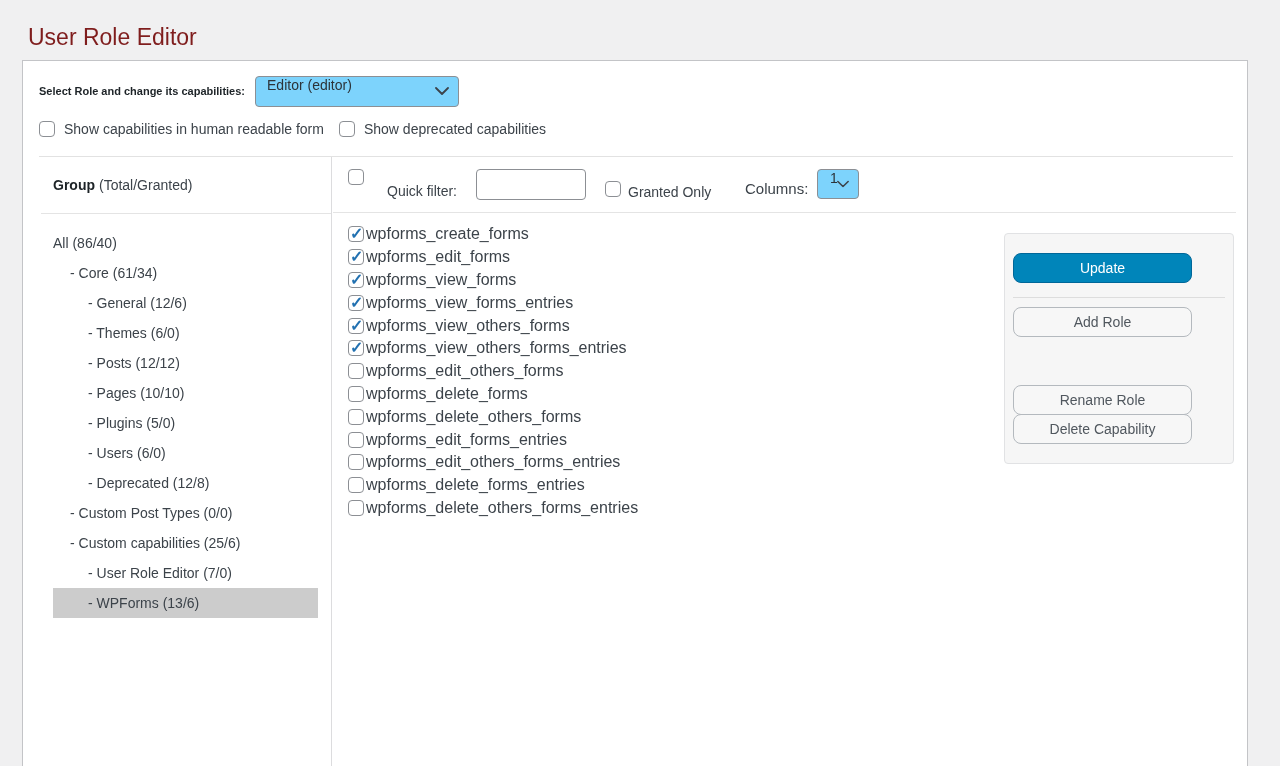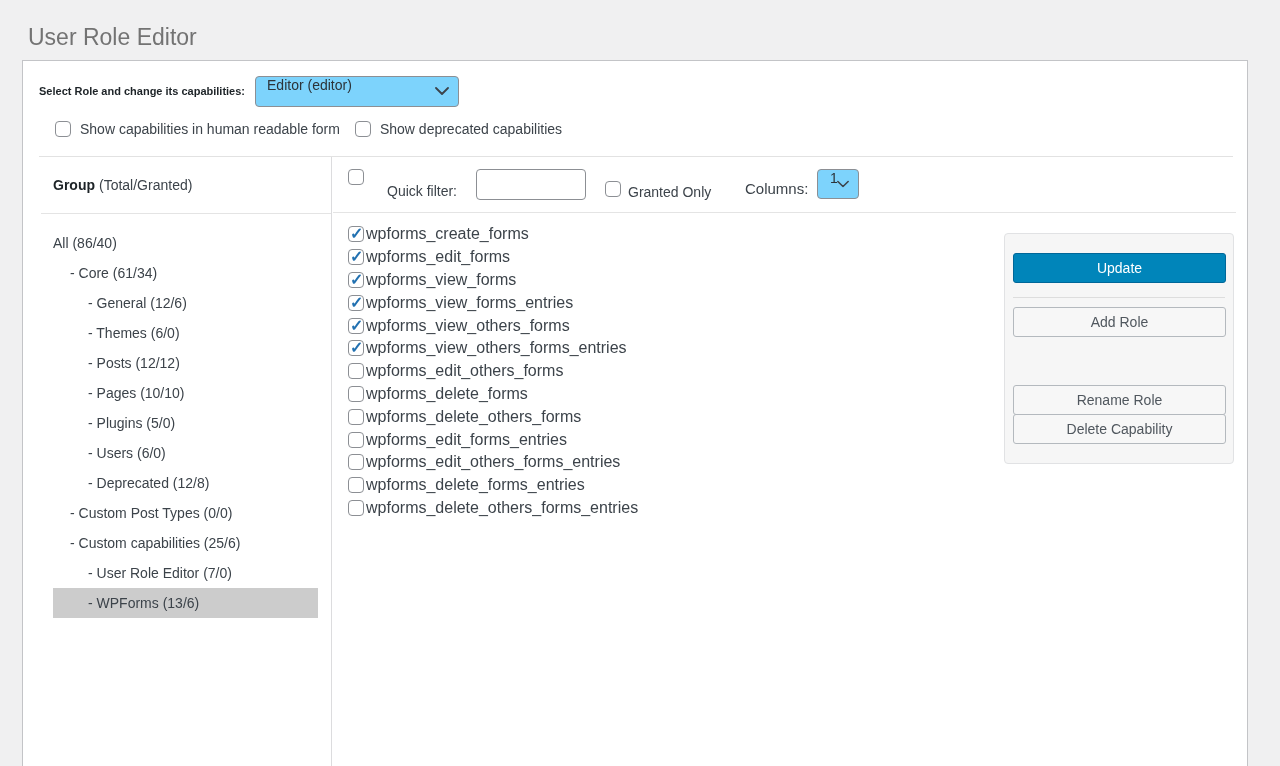--- a/index.html
+++ b/index.html
@@ -5,37 +5,37 @@
   * { margin:0; padding:0; box-sizing:border-box; }
   html,body { width:1280px; height:766px; }
   body {
     position:relative; overflow:hidden;
     background:#f0f0f1;
     font-family:"Liberation Sans", sans-serif;
     color:#3c434a;
   }
   .page-title {
     position:absolute; left:28px; top:24px;
-    font-size:23px; font-weight:500; color:#737373;
+    font-size:23px; font-weight:500; color:#7f1d1d;
   }
   .panel {
     position:absolute; left:22px; top:60px; width:1226px; height:712px;
     background:#fff; border:1px solid #c3c4c7;
   }
   
   .role-row { position:absolute; left:16px; top:14px; height:32px; display:flex; align-items:center; }
   .role-label { font-size:11px; font-weight:700; color:#1d2327; }
   .select {
     position:relative; border:1px solid #8c8f94; border-radius:4px; background:#7dd3fc;
     display:flex; align-items:flex-start; font-size:14px; color:#2c3338; cursor:pointer;
   }
   .role-select { margin-left:10px; width:204px; height:31px; padding:0 26px 0 11px; }
   .select .chev { position:absolute; right:9px; top:50%; transform:translateY(-50%); display:flex; }
   
-  .opts-row { position:absolute; left:32px; top:60px; display:flex; align-items:center; font-size:14px; color:#3c434a; }
+  .opts-row { position:absolute; left:16px; top:60px; display:flex; align-items:center; font-size:14px; color:#3c434a; }
   .opt { display:flex; align-items:center; gap:9px; cursor:pointer; }
   .opt + .opt { margin-left:15px; }
   .cb {
     display:inline-block; width:16px; height:16px; background:#fff;
     border:1px solid #8c8f94; border-radius:4px; position:relative; cursor:pointer; flex:0 0 16px;
   }
   .cb.checked::after {
     content:"\2713"; position:absolute; left:1px; top:-3px;
     font-size:16px; font-weight:700; color:var(--check,#2271b1);
   }
@@ -68,22 +68,22 @@
   
   .caps { position:absolute; left:15px; top:66px; }
   .cap-row { display:flex; align-items:center; height:22.8px; }
   .cap-row .name { margin-left:2px; font-size:16px; color:#3c434a; white-space:nowrap; }
   
   .actions-box {
     position:absolute; left:671px; top:76px; width:230px; height:231px;
     background:#f6f6f6; border:1px solid #e1e2e4; border-radius:4px;
   }
   .btn {
-    position:absolute; left:8px; width:213px; height:30px;
-    border-radius:3px; font-size:14px; font-family:inherit; cursor:pointer;
+    position:absolute; left:8px; width:179px; height:30px;
+    border-radius:8px; font-size:14px; font-family:inherit; cursor:pointer;
     background:#f7f7f7; border:1px solid #b4b9be; color:#50575e;
   }
   .btn.primary {
     top:19px; background:var(--accent,#0085ba); border:1px solid var(--accent-border,#006799);
     color:#fff;
   }
   .box-hr { position:absolute; left:8px; right:8px; top:63px; border-top:1px solid #dddddd; }
   .btn.b1 { top:73px; } .btn.b2 { top:109px;margin-top:42px; } .btn.b3 { top:144px; } .btn.b4 { top:180px; }
 </style>
 </head>

